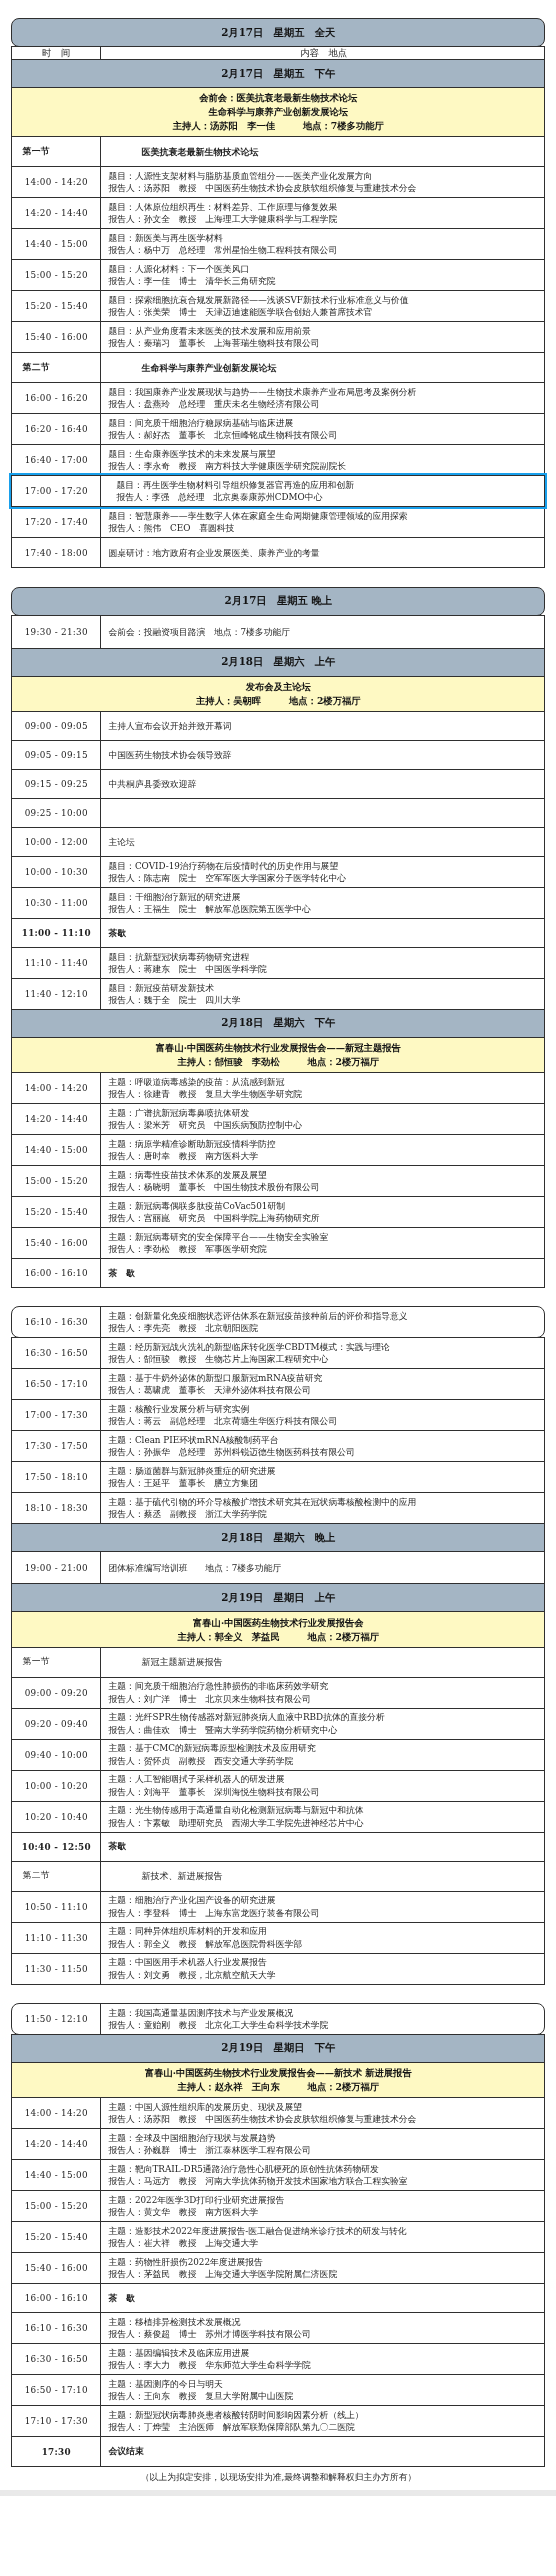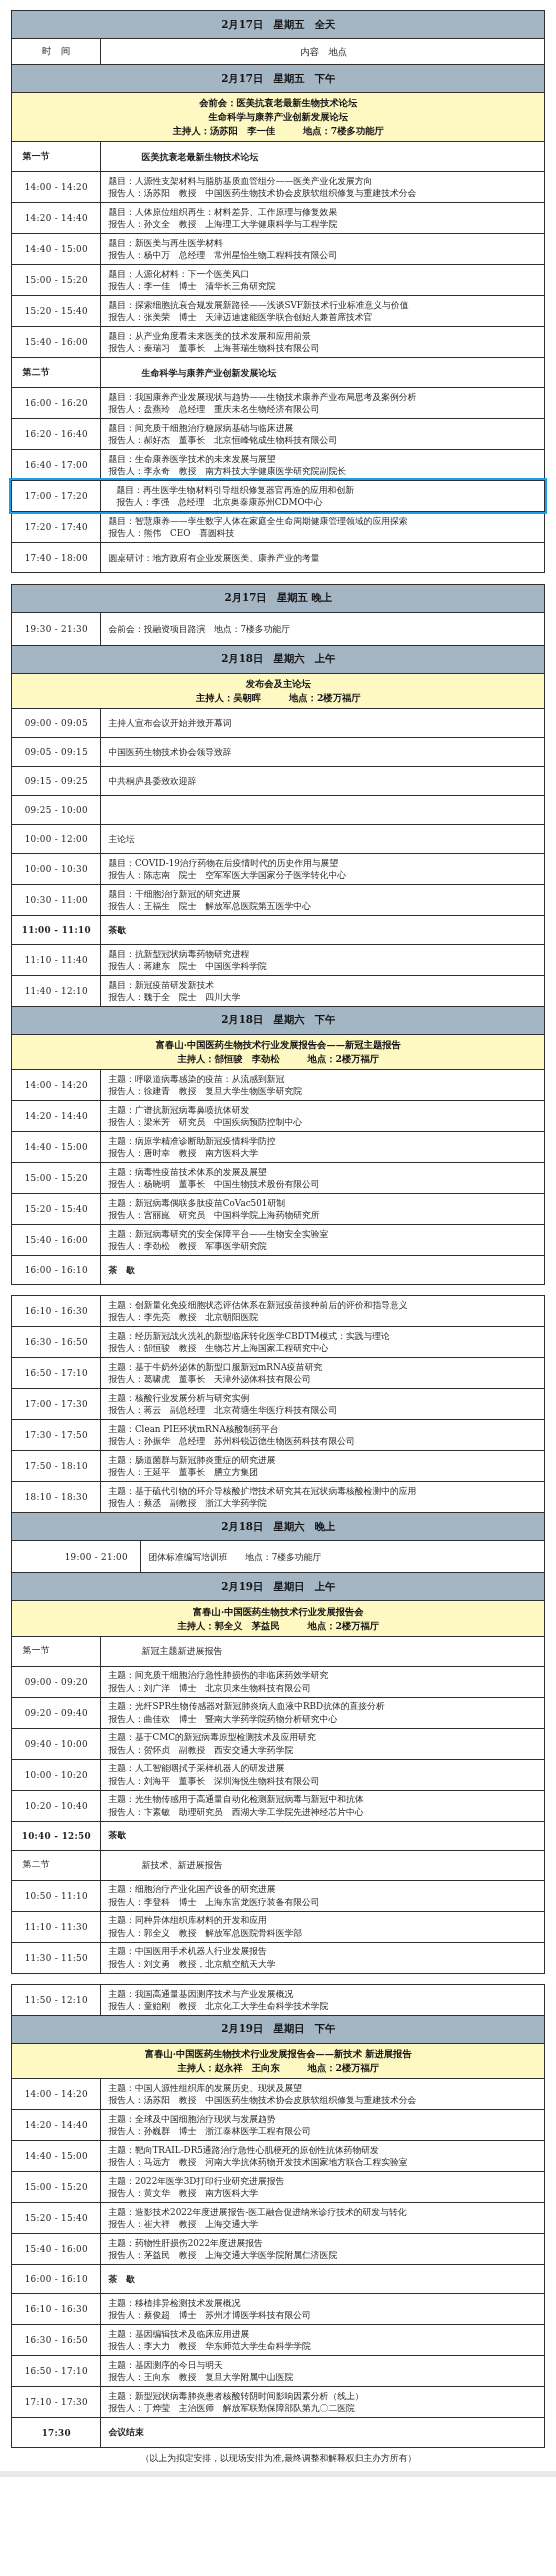--- a/index.html
+++ b/index.html
@@ -14,25 +14,25 @@
 
   
   .row{
     box-sizing:border-box;
     display:flex;
     align-items:stretch;
     border:1px solid #2f2f2f;
     margin-top:-1px;
     background:#ffffff;
   }
-  .row.first{margin-top:0;}
+  .row.first{margin-top:8px;border-radius:8px;}
   .gaprow{height:10.3px;}
 
   .r-day{height:29px;background:#a4b5c4;}
-  .r-cols{height:27px;}
+  .r-cols{height:14px;}
   .r-single{height:30px;}
   .r-talk{height:32px;}
   .r-session{height:31px;gap:33px;}
   .r-forum{background:#fef9c3;}
 
   .fullcell{
     flex:1;display:flex;flex-direction:column;justify-content:center;
     text-align:center;
   }
   .r-day .fullcell{font-size:10.3px;font-weight:bold;color:#131313;}
@@ -468,21 +468,21 @@
         <div class="ccell">
           <div class="talk-line">主题：基于硫代引物的环介导核酸扩增技术研究其在冠状病毒核酸检测中的应用</div>
           <div class="talk-line">报告人：蔡丞　副教授　浙江大学药学院</div>
         </div>
       </div>
       <div class="row r-day">
         <div class="fullcell">
           <div class="bold-txt">2月18日　星期六　晚上</div>
         </div>
       </div>
-      <div class="row r-single" style="height: 33px; padding-left: 40px;">
+      <div class="row r-single" style="height: 33px;">
         <div class="tcell">
           <div>19:00 - 21:00</div>
         </div>
         <div class="ccell">
           <div>团体标准编写培训班　　地点：7楼多功能厅</div>
         </div>
       </div>
       <div class="row r-day">
         <div class="fullcell">
           <div class="bold-txt">2月19日　星期日　上午</div>

